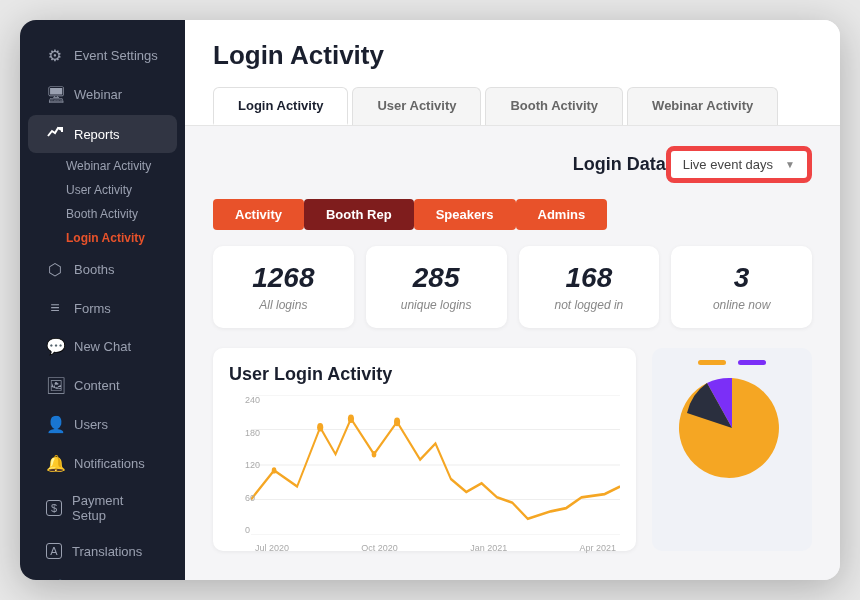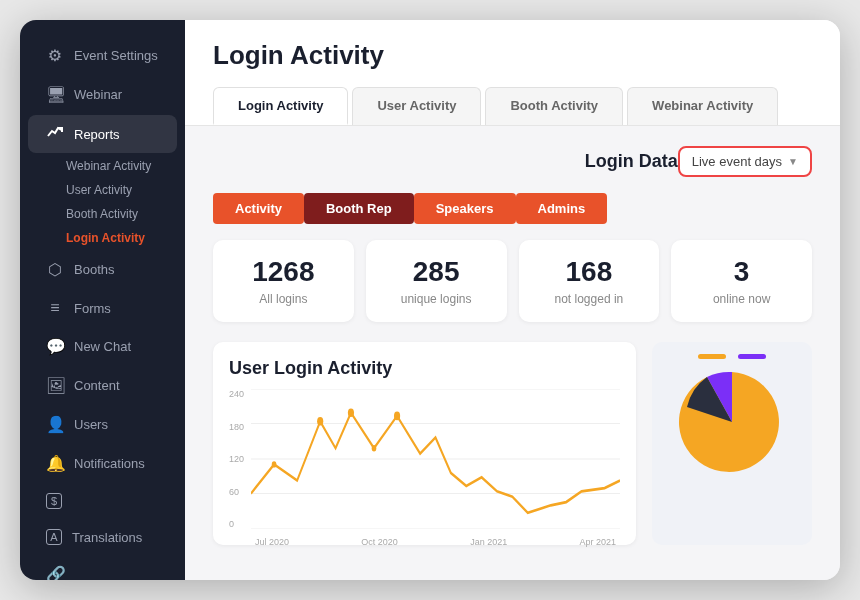--- a/index.html
+++ b/index.html
@@ -141,22 +141,22 @@
       margin-bottom: 16px;
     }
     .section-title {
       font-size: 18px;
       font-weight: 700;
       color: #1a1f2e;
     }
     .dropdown-btn {
       display: flex;
       align-items: center;
-      gap: 6px;
-      border: 2px solid #ef4444;
+      gap: 12px;
+      border: 5px solid #ef4444;
       border-radius: 8px;
       padding: 6px 12px;
       font-size: 13px;
       color: #444;
       background: #fff;
       cursor: pointer;
     }
     .dropdown-arrow { font-size: 10px; color: #888; }
 
     
@@ -178,20 +178,21 @@
     .cat-tab.booth-rep { background: #7f1d1d; }
     .cat-tab.speakers { background: #e8522a; }
     .cat-tab.admins { background: #e8522a; }
 
     
     .stats-row {
       display: grid;
       grid-template-columns: repeat(4, 1fr);
       gap: 12px;
       margin-bottom: 20px;
+      font-style: italic;
     }
     .stat-card {
       background: #fff;
       border-radius: 10px;
       padding: 16px;
       text-align: center;
       box-shadow: 0 1px 4px rgba(0,0,0,0.06);
     }
     .stat-number {
       font-size: 28px;
@@ -273,21 +274,21 @@
       flex: 1;
       background: #ccc;
     }
     .bottom-bar.b1 { background: #e8c96b; }
     .bottom-bar.b2 { background: #ddd; }
     .bottom-bar.b3 { background: #ddd; }
     .bottom-bar.b4 { background: #ddd; }
 
     .y-axis-labels {
       position: absolute;
-      left: 0;
+      left: 16px;
       top: 0;
       height: 100%;
       display: flex;
       flex-direction: column;
       justify-content: space-between;
       font-size: 9px;
       color: #aaa;
     }
     .chart-area {
       margin-left: 22px;
@@ -350,20 +351,21 @@
     <div class="sidebar-item">
       <span class="icon">👤</span>
       <span>Users</span>
     </div>
     <div class="sidebar-item">
       <span class="icon">🔔</span>
       <span>Notifications</span>
     </div>
     <div class="sidebar-item">
       <span class="icon" style="border:1.5px solid #9aa0b0;border-radius:3px;font-size:11px;width:16px;height:16px;display:flex;align-items:center;justify-content:center;">$</span>
+      <span>Payment Setup</span>
     </div>
     <div class="sidebar-item">
       <span class="icon" style="border:1.5px solid #9aa0b0;border-radius:3px;font-size:11px;width:16px;height:16px;display:flex;align-items:center;justify-content:center;">A</span>
       <span>Translations</span>
     </div>
     <div class="sidebar-item">
       <span class="icon">🔗</span>
 
     </div>
   </nav>

